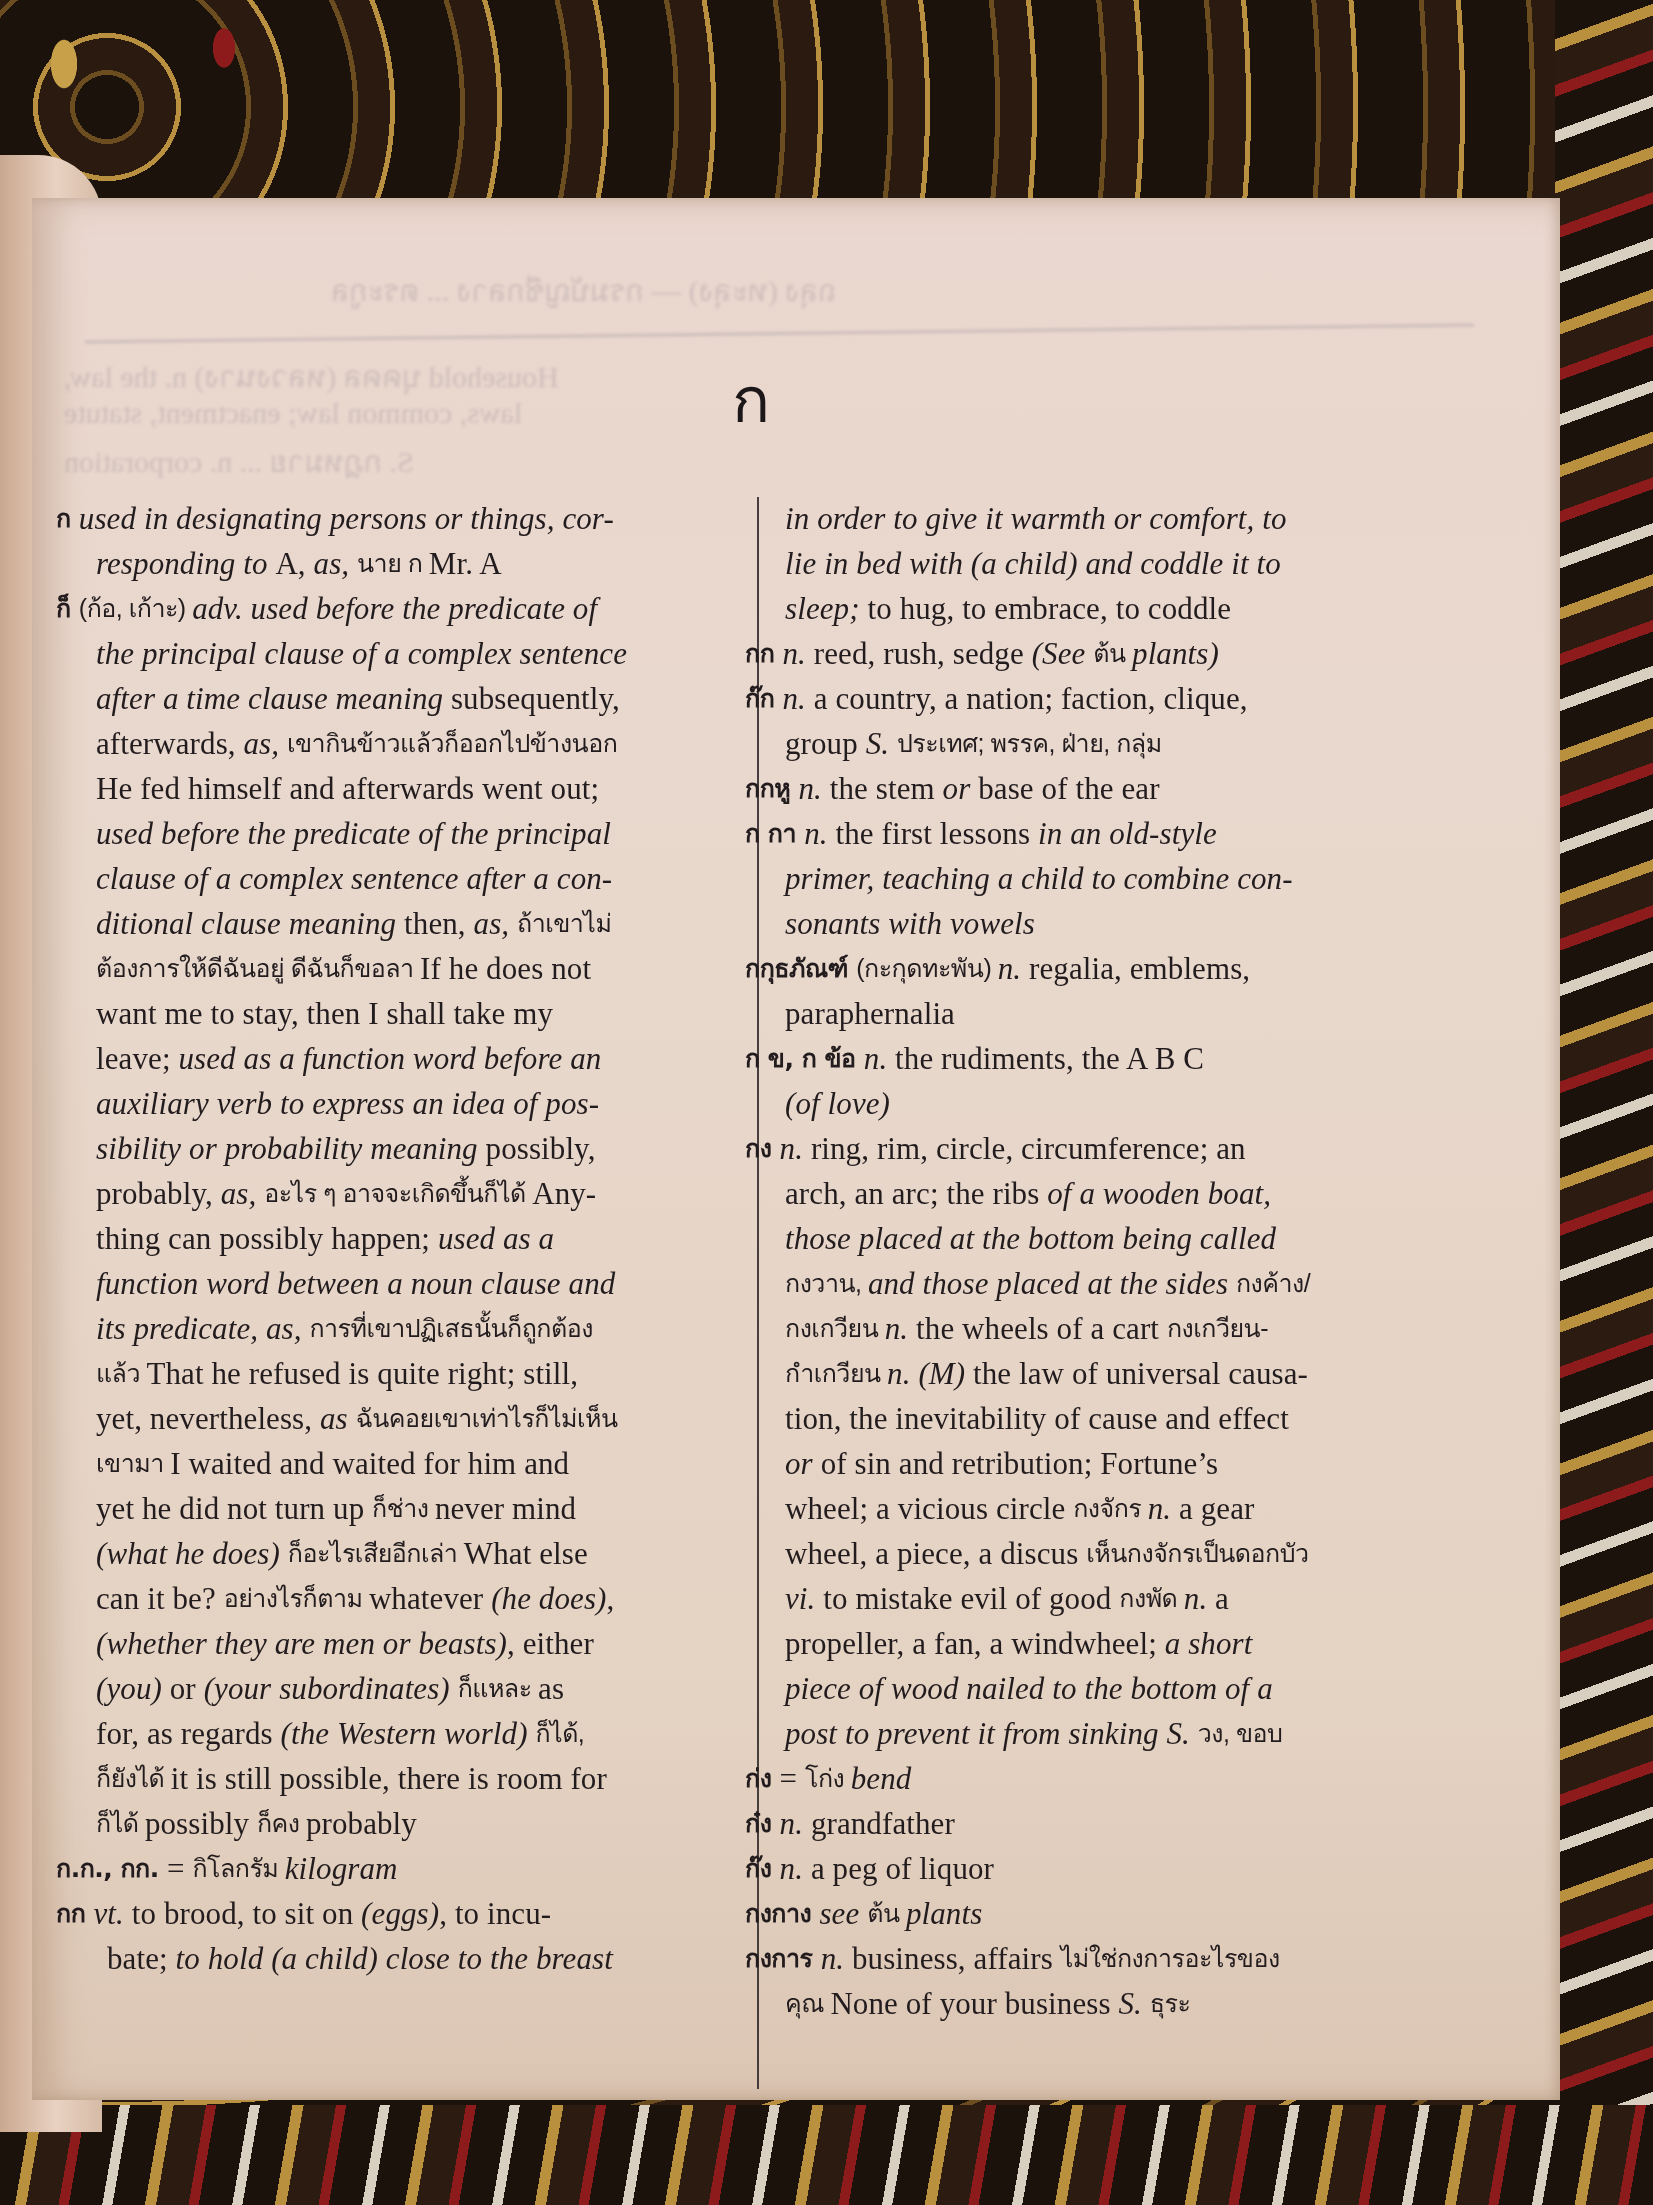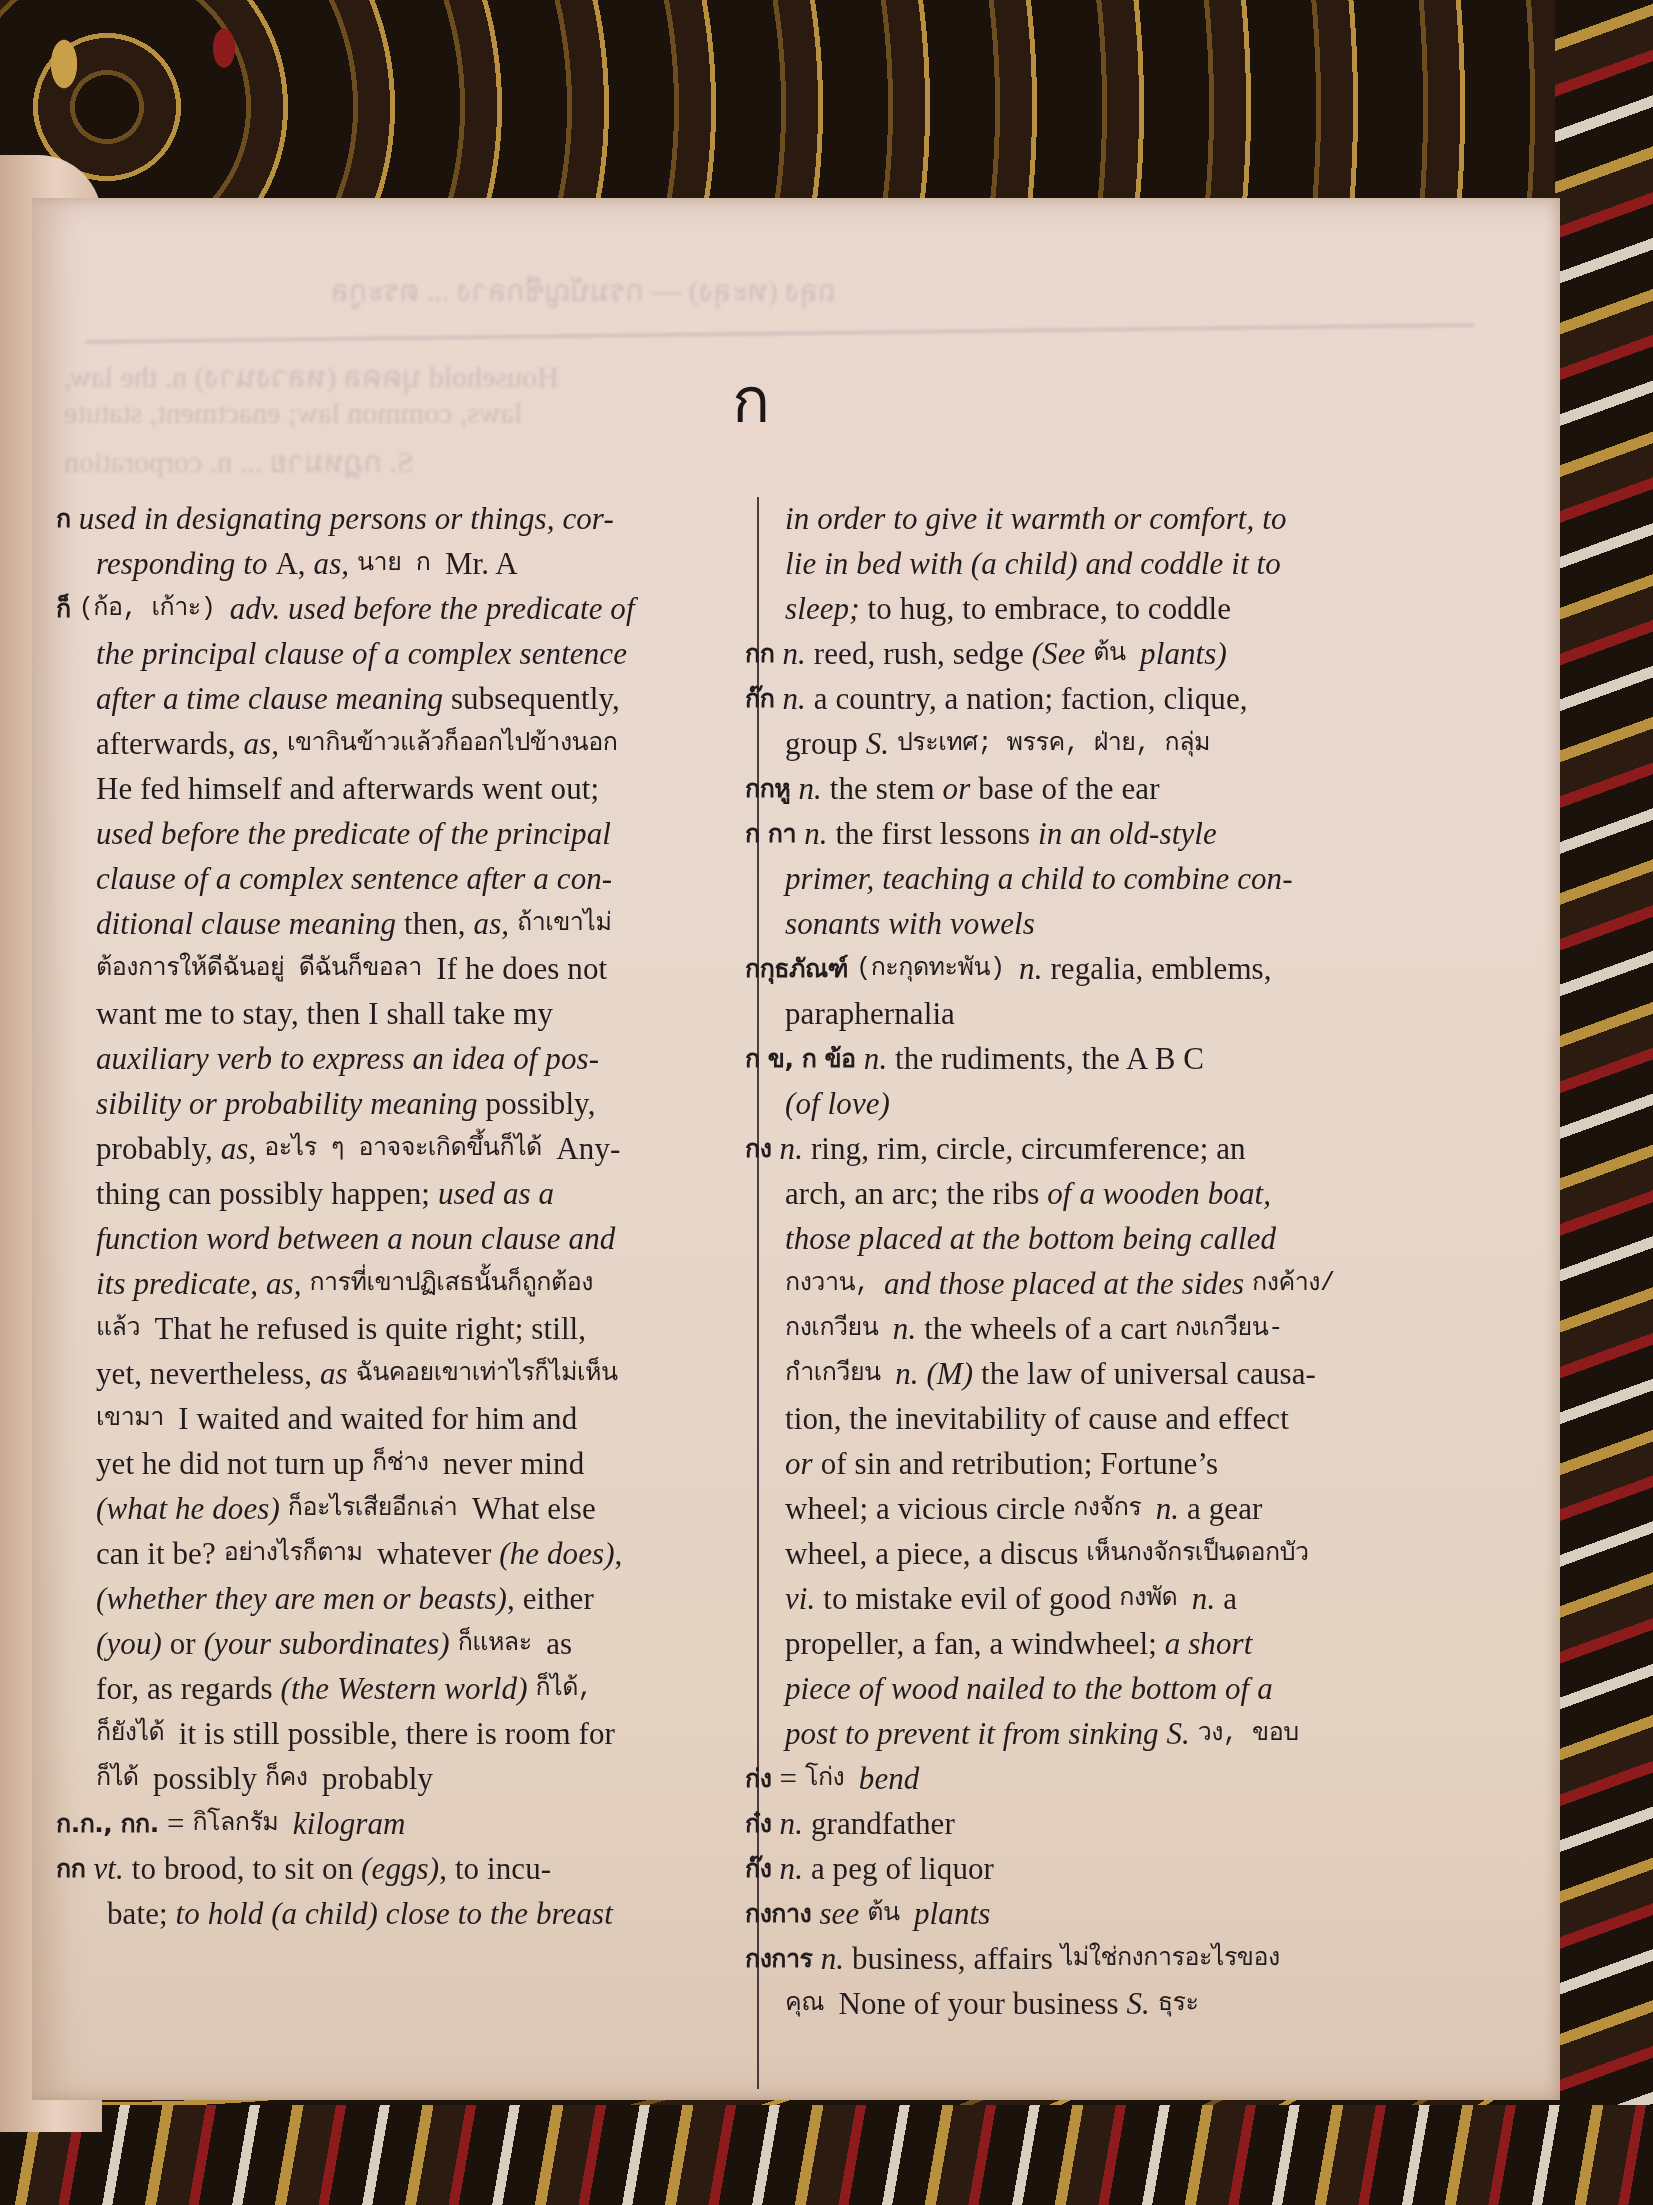--- a/index.html
+++ b/index.html
@@ -52,21 +52,21 @@
     position: absolute; color: #231c1e; font-size: 31px; line-height: 45px;
     letter-spacing: 0.1px;
   }
   .col-left { left: 56px; top: 496px; width: 662px; }
   .col-right { left: 745px; top: 470px; width: 705px; margin-top: 26px; }
   .line { white-space: nowrap; height: 45px; display: flex; gap: 0; }
   .line.indent { padding-left: 51px; }
   .line.indent-sm { padding-left: 40px; }
   .seg { white-space: pre; }
   .seg.i { font-style: italic; }
-  .seg.t { font-family: Liberation Mono, monospace; font-size: 25px; letter-spacing: -0.5px; }
+  .seg.t { font-family: Liberation Sans, sans-serif; font-size: 25px; letter-spacing: -0.5px; }
   .seg.hw { font-family: "DejaVu Sans", sans-serif; font-size: 25px; font-weight: bold; letter-spacing: -0.5px; }
 </style>
 </head>
 <body>
 
 <div class="fabric-right"></div>
 <div class="fabric-bottom"></div>
 <div class="prev-page-edge"></div>
 
 <div class="page">
@@ -125,20 +125,24 @@
       <span class="seg t">ถ้าเขาไม่</span>
     </div>
     <div class="line indent-sm">
       <span class="seg t">ต้องการให้ดีฉันอยู่ ดีฉันก็ขอลา </span>
       <span class="seg r">If he does not</span>
     </div>
     <div class="line indent-sm">
       <span class="seg r">want me to stay, then I shall take my</span>
     </div>
     <div class="line indent-sm">
+      <span class="seg r">leave; </span>
+      <span class="seg i">used as a function word before an</span>
+    </div>
+    <div class="line indent-sm">
       <span class="seg i">auxiliary verb to express an idea of pos-</span>
     </div>
     <div class="line indent-sm">
       <span class="seg i">sibility or probability meaning </span>
       <span class="seg r">possibly,</span>
     </div>
     <div class="line indent-sm">
       <span class="seg r">probably, </span>
       <span class="seg i">as, </span>
       <span class="seg t">อะไร ๆ อาจจะเกิดขึ้นก็ได้ </span>

